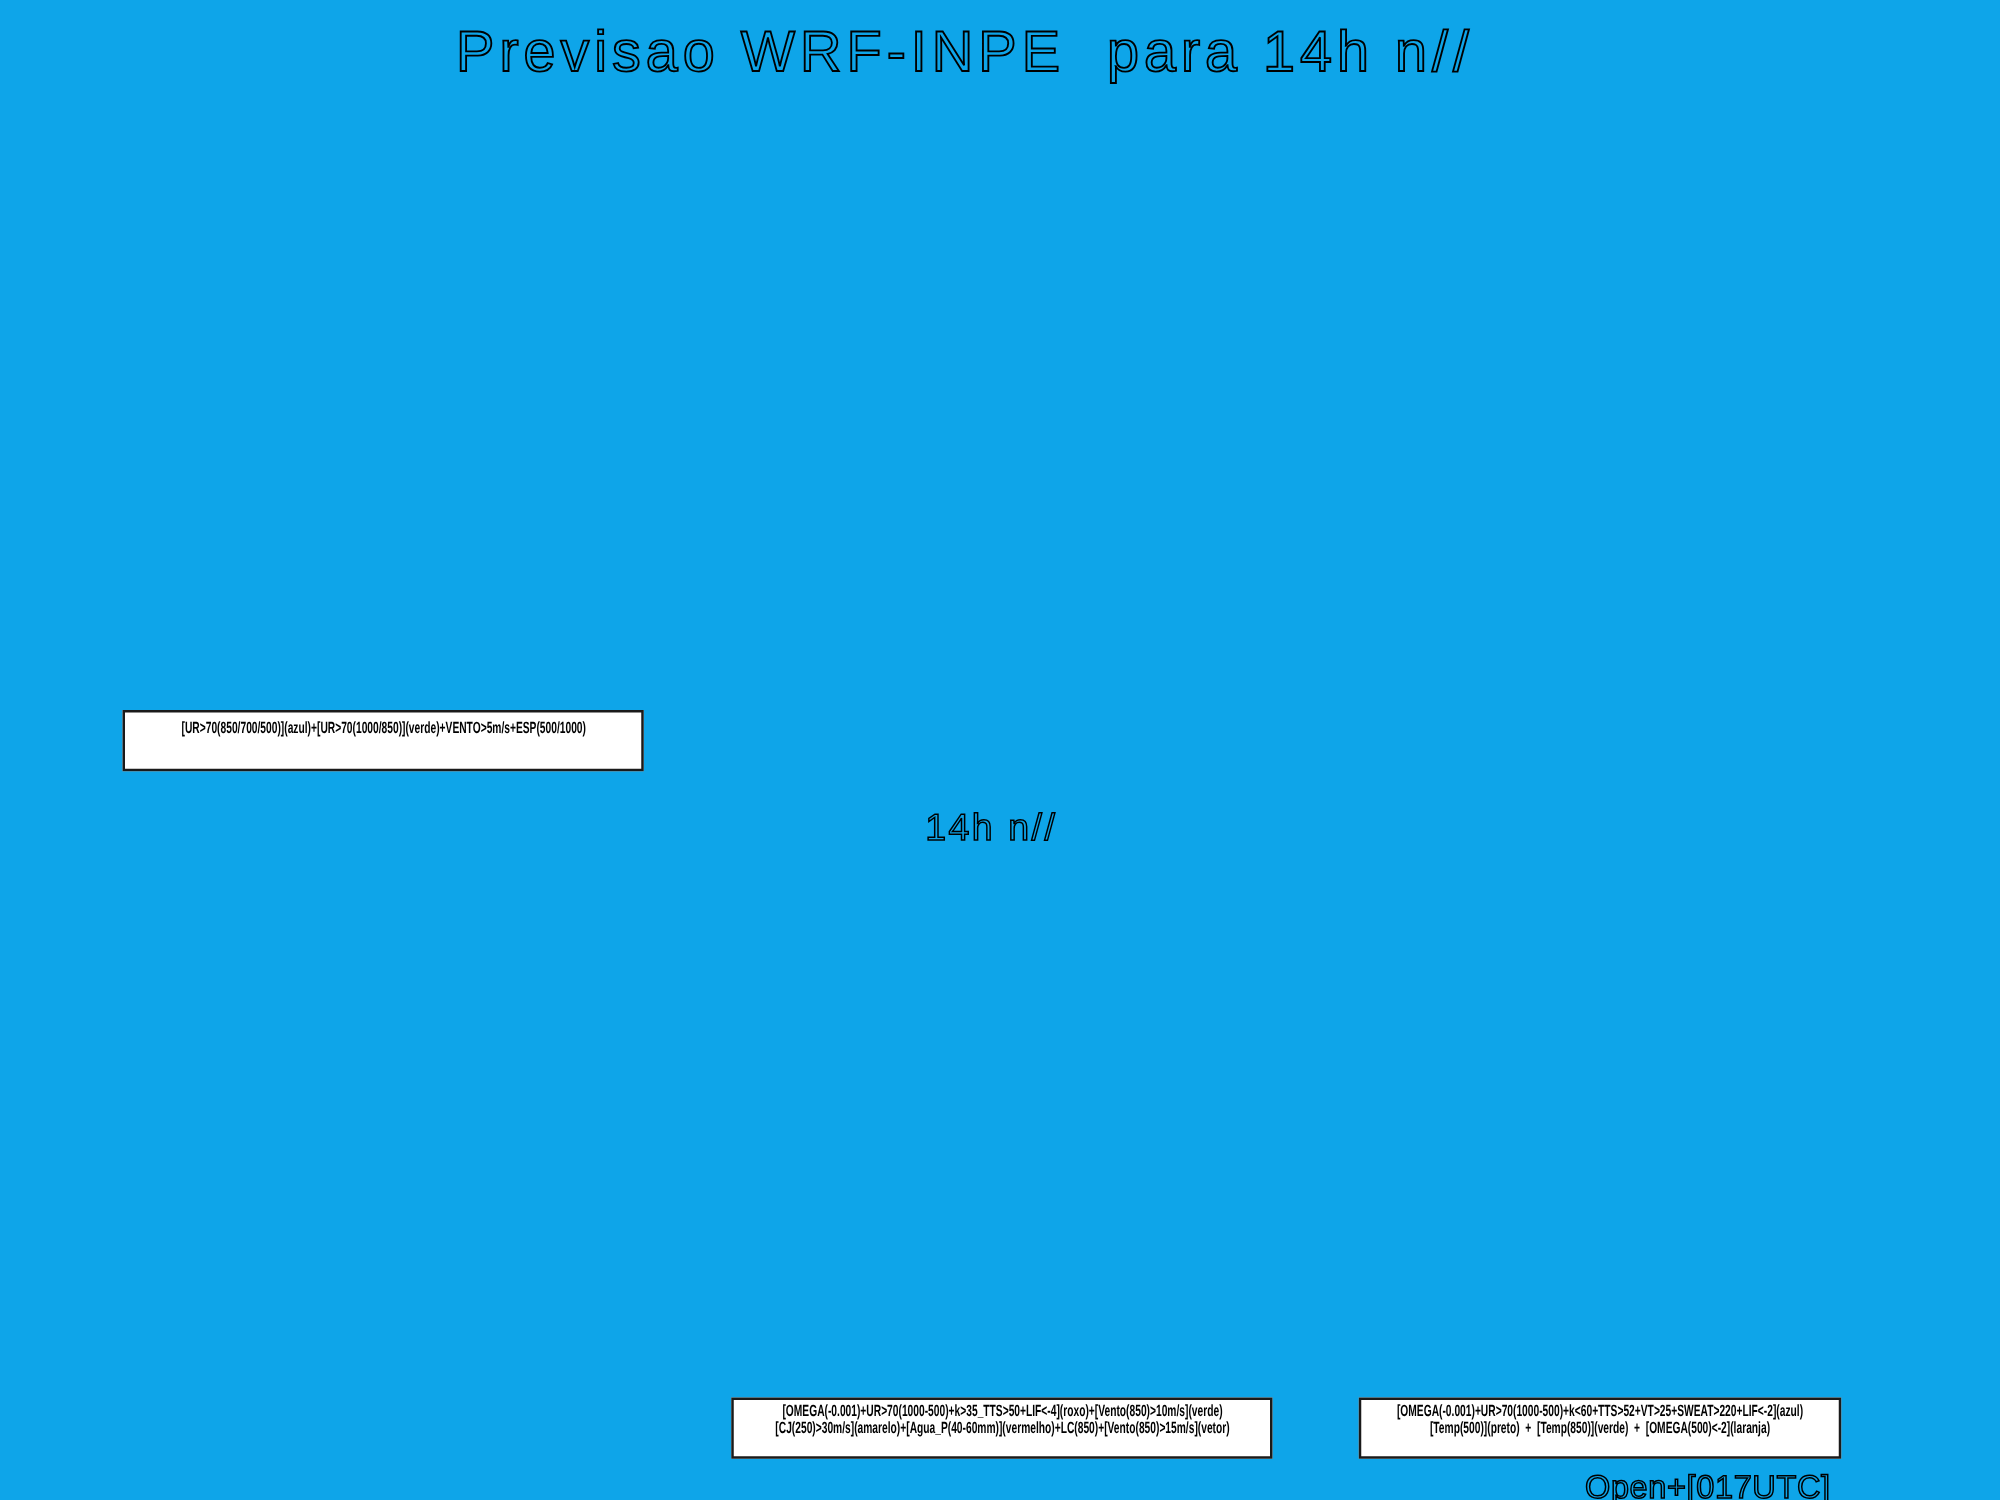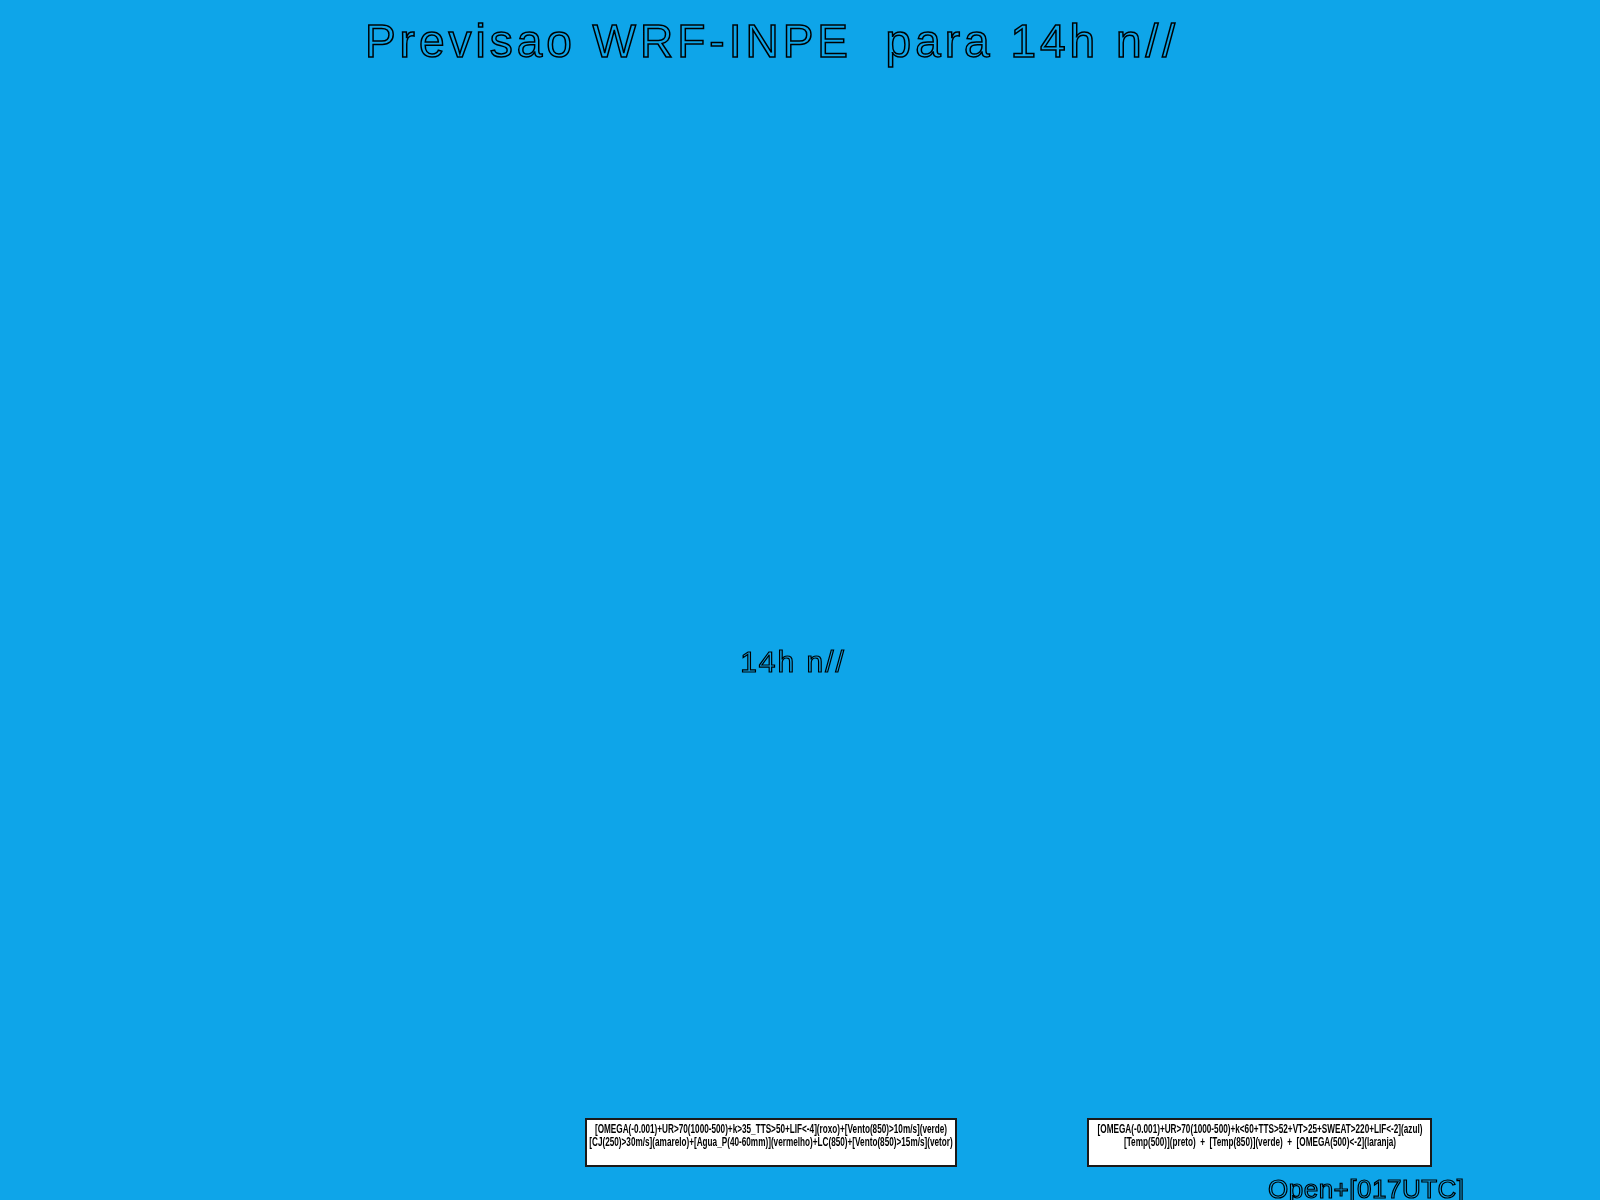--- a/index.html
+++ b/index.html
@@ -51,27 +51,30 @@
 <body>
 
 <div class="page">
 
   <svg class="stroke-layer" viewBox="0 0 1600 1200" width="1600" height="1200" aria-hidden="false">
     <text class="t-title" x="772" y="57" text-anchor="middle" xml:space="preserve">Previsao WRF-INPE  para 14h n//</text>
     <text class="t-sub" x="793" y="672" text-anchor="middle" xml:space="preserve">14h n//</text>
     <text class="t-footer" x="1268" y="1198" text-anchor="start" xml:space="preserve">Open+[017UTC]</text>
   </svg>
 
+  <div class="legend-box" style="left:98px; top:568px; width:417px;">
+    <span class="legend-line solo">[UR&gt;70(850/700/500)](azul)+[UR&gt;70(1000/850)](verde)+VENTO&gt;5m/s+ESP(500/1000)</span>
+  </div>
 
 
 
 
-  <div class="legend-box" style="left:585px; top:1118px; width:372px;">
+  <div class="legend-box" style="left:585px; top:1118px; width:433px;">
     <span class="legend-line l1">[OMEGA(-0.001)+UR&gt;70(1000-500)+k&gt;35_TTS&gt;50+LIF&lt;-4](roxo)+[Vento(850)&gt;10m/s](verde)</span>
     <span class="legend-line l2">[CJ(250)&gt;30m/s](amarelo)+[Agua_P(40-60mm)](vermelho)+LC(850)+[Vento(850)&gt;15m/s](vetor)</span>
   </div>
 
-  <div class="legend-box" style="left:1087px; top:1118px; width:345px;">
+  <div class="legend-box" style="left:1087px; top:1118px; width:386px;">
     <span class="legend-line l1">[OMEGA(-0.001)+UR&gt;70(1000-500)+k&lt;60+TTS&gt;52+VT&gt;25+SWEAT&gt;220+LIF&lt;-2](azul)</span>
     <span class="legend-line l2">[Temp(500)](preto)  +  [Temp(850)](verde)  +  [OMEGA(500)&lt;-2](laranja)</span>
   </div>
 
 </div>
 
 </body></html>

